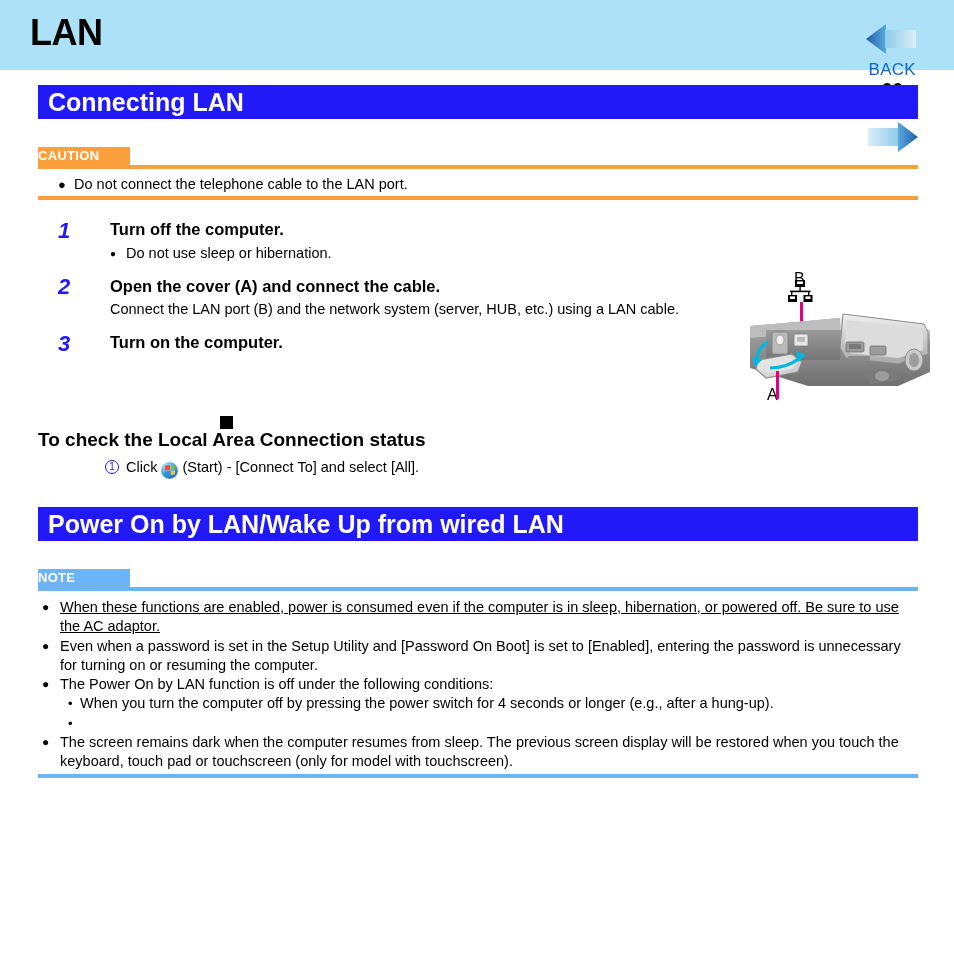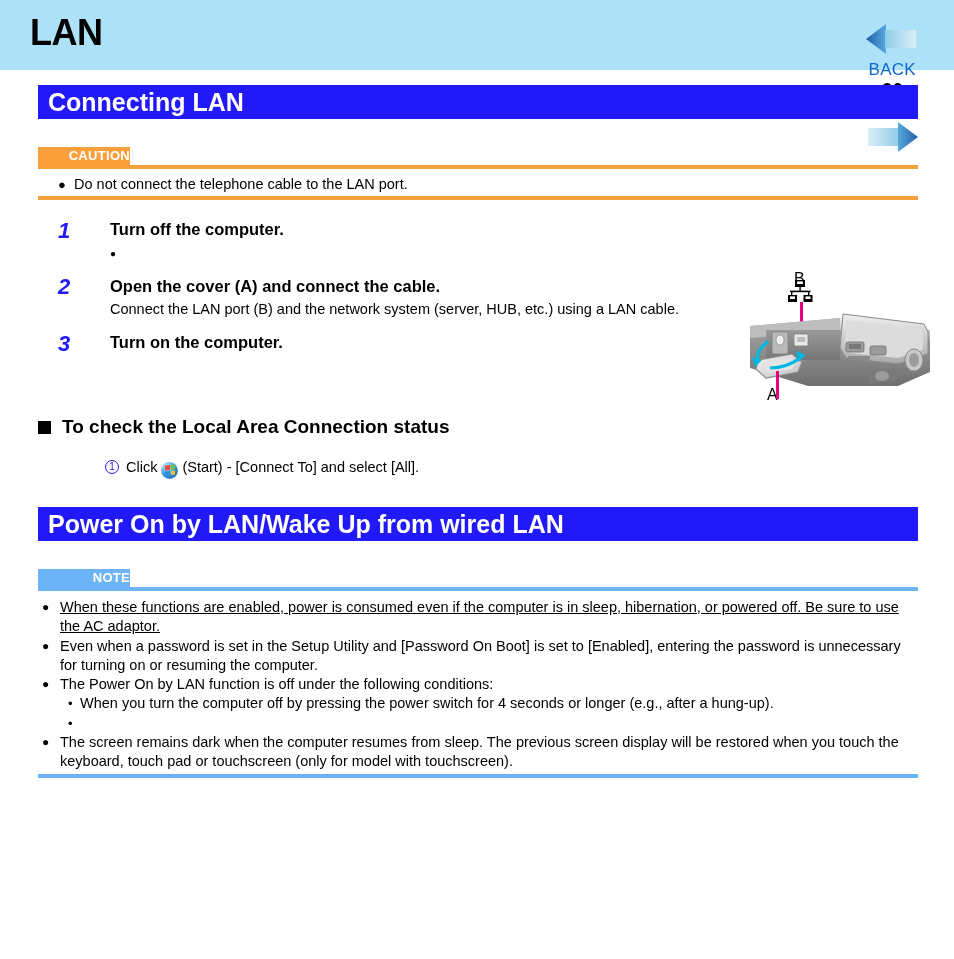--- a/index.html
+++ b/index.html
@@ -71,21 +71,21 @@
 
   
   .tag {
     position: absolute;
     left: 38px;
     width: 92px;
     height: 18px;
     color: #ffffff;
     font-size: 13px;
     font-weight: bold;
-    text-align: right;
+    text-align: left;
     line-height: 18px;
     letter-spacing: 0.3px;
   }
   #caution-tag { top: 147px; background: #f9a03c; }
   #note-tag    { top: 569px; background: #6cb4f5; }
 
   .rule {
     position: absolute;
     left: 38px;
     width: 880px;
@@ -158,20 +158,21 @@
 
   
   #subsection-heading {
     position: absolute;
     left: 38px; top: 416px;
     font-size: 19px;
     font-weight: bold;
     color: #000;
     display: flex;
     align-items: center;
+    flex-direction: column;
   }
   #subsection-square {
     display: inline-block;
     width: 13px; height: 13px;
     background: #000;
     margin-right: 11px;
     position: relative;
     top: 0px;
   }
   #circled-step {
@@ -336,20 +337,21 @@
   <span class="bullet-dot">●</span>
   <span class="bullet-text">Do not connect the telephone cable to the LAN port.</span>
 </div>
 
 <div class="rule" id="caution-rule-bottom"></div>
 
 <div class="step-num" id="step1-num">1</div>
 <div class="step-title" id="step1-title">Turn off the computer.</div>
 <div class="bullet-row" id="step1-bullet">
   <span class="bullet-dot small">●</span>
+  <span class="bullet-text">Do not use sleep or hibernation.</span>
 </div>
 
 <div class="step-num" id="step2-num">2</div>
 <div class="step-title" id="step2-title">Open the cover (A) and connect the cable.</div>
 <div class="step-sub" id="step2-sub">Connect the LAN port (B) and the network system (server, HUB, etc.) using a LAN cable.</div>
 
 <div class="step-num" id="step3-num">3</div>
 <div class="step-title" id="step3-title">Turn on the computer.</div>
 
 <div id="label-b">B</div>

